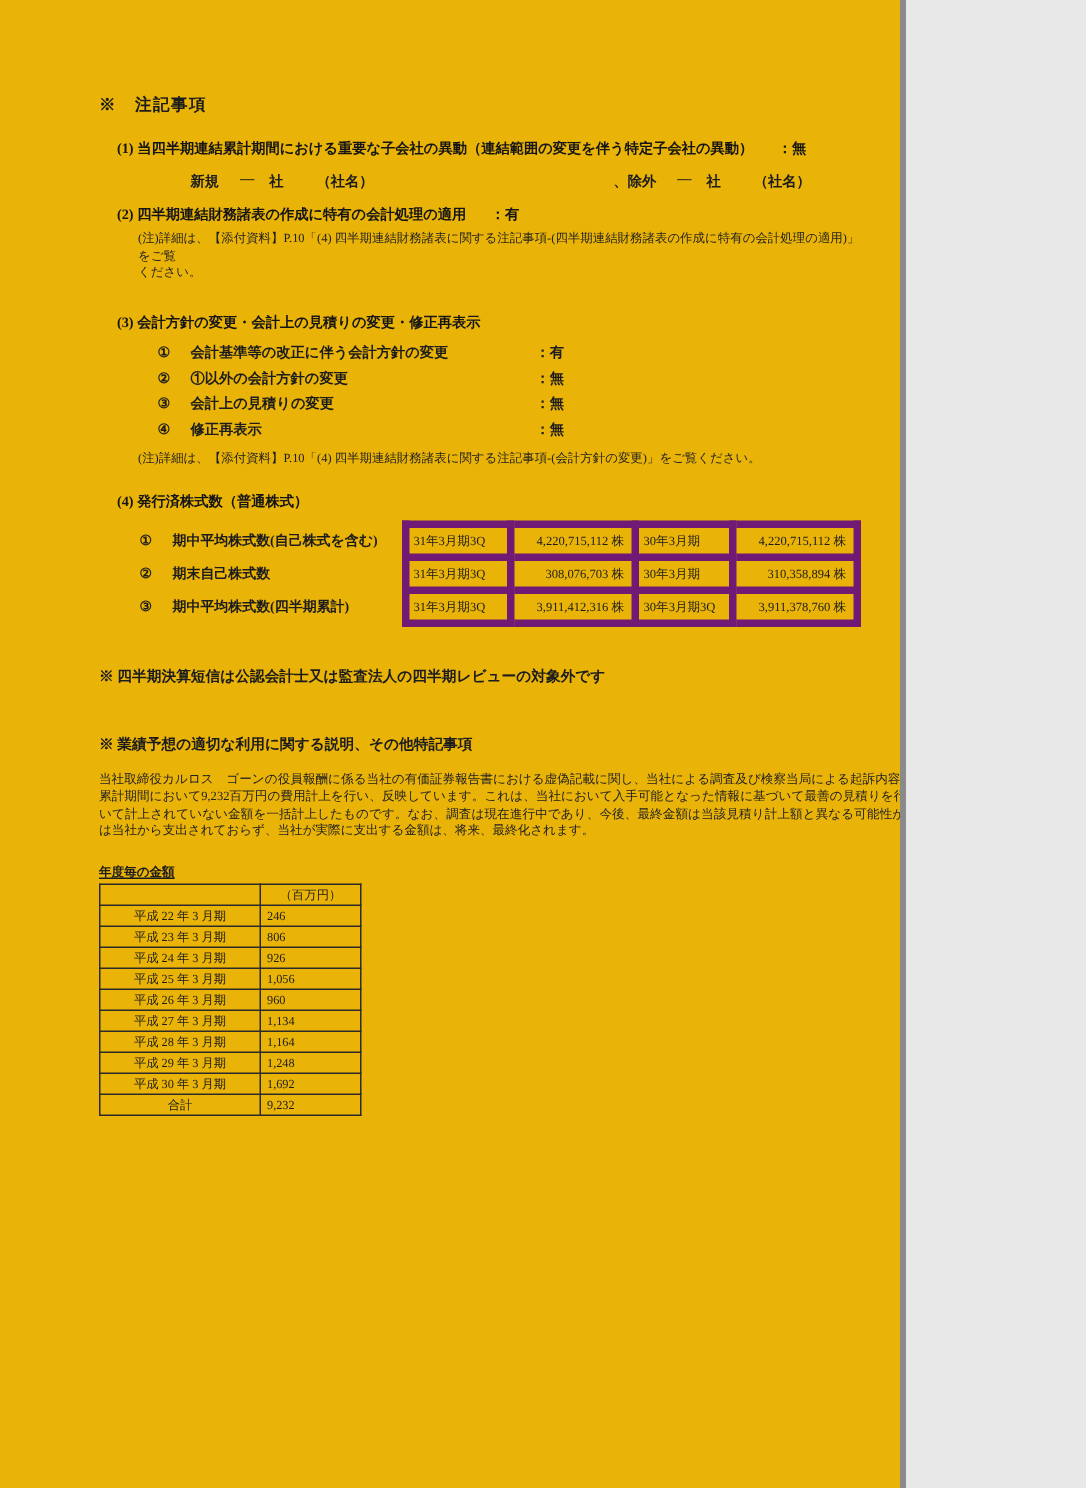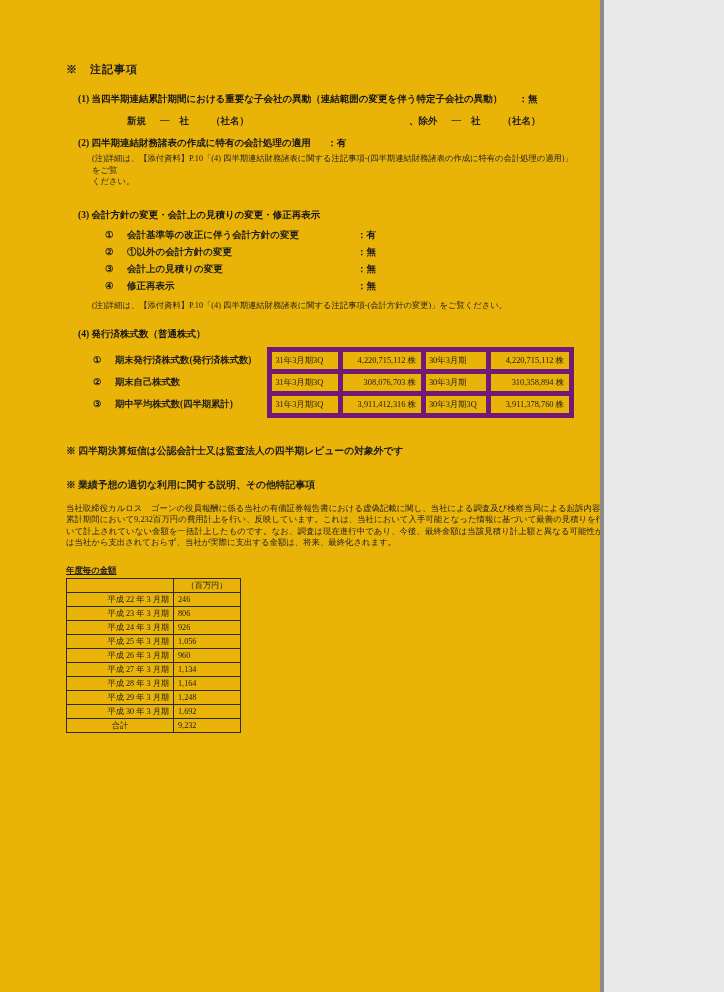--- a/index.html
+++ b/index.html
@@ -42,28 +42,28 @@
   .share-table td { font-size:8.4px; height:17px; padding:0 3px; border:5px solid #701a75; white-space:nowrap; }
   .share-table td.no-border { border:none; padding:0; }
   .share-table .row-label { display:flex; font-weight:bold; font-size:9.3px; }
   .share-table .row-label .num { width:22px; margin-left:15px; }
   .share-table td.period { width:82px; text-align:left; }
   .share-table td.val { width:92px; text-align:right; padding-right:5px; }
   .share-table td.period2 { width:66px;margin-left:32px; }
   .share-table td.val2 { width:92px; }
 
   .star-note { margin-top:27px; font-size:9.8px; font-weight:bold; }
-  .forecast-heading { margin-top:21px; font-size:9.8px; font-weight:bold; }
+  .forecast-heading { margin-top:32px; font-size:9.8px; font-weight:bold; }
   .para { margin-top:2px; width:640px; font-size:8.4px; line-height:11.3px; text-align:justify; color:#222; }
   .para2 { margin-top:11px; }
 
   .yearly-caption { margin-top:17px; font-size:8.4px; font-weight:bold; text-decoration:underline; }
   .yearly-table { margin-top:2px; }
   .yearly-table td { border:1px solid #2b2b2b; font-size:8.2px; height:13px; padding:0 4px; }
-  .yearly-table td.ylabel { width:98px; text-align:right; }
+  .yearly-table td.ylabel { width:98px; text-align:center; }
   .yearly-table td.yval { width:58px; text-align:left; }
   .yearly-table td.center { text-align:center; }
 </style>
 </head>
 <body>
 
 <div class="page">
   <div class="content">
 
     <div class="doc-heading">※　注記事項</div>
@@ -125,21 +125,21 @@
 
     <div class="sec" style="margin-top:17px;">
       <div class="sec-title">(4) 発行済株式数（普通株式）</div>
       <div class="share-block">
         <table class="share-table">
           <tbody>
               <tr>
             <td class="no-border" style="width:220px;">
               <span class="row-label">
                 <span class="num">①</span>
-                <span>期末発行済株式数(発行済株式数)</span>
+                <span>期中平均株式数(自己株式を含む)</span>
               </span>
             </td>
             <td class="period">31年3月期3Q</td>
             <td class="val">4,220,715,112 株</td>
             <td class="period period2">30年3月期</td>
             <td class="val val2">4,220,715,112 株</td>
           </tr>
           <tr>
             <td class="no-border">
               <span class="row-label">

